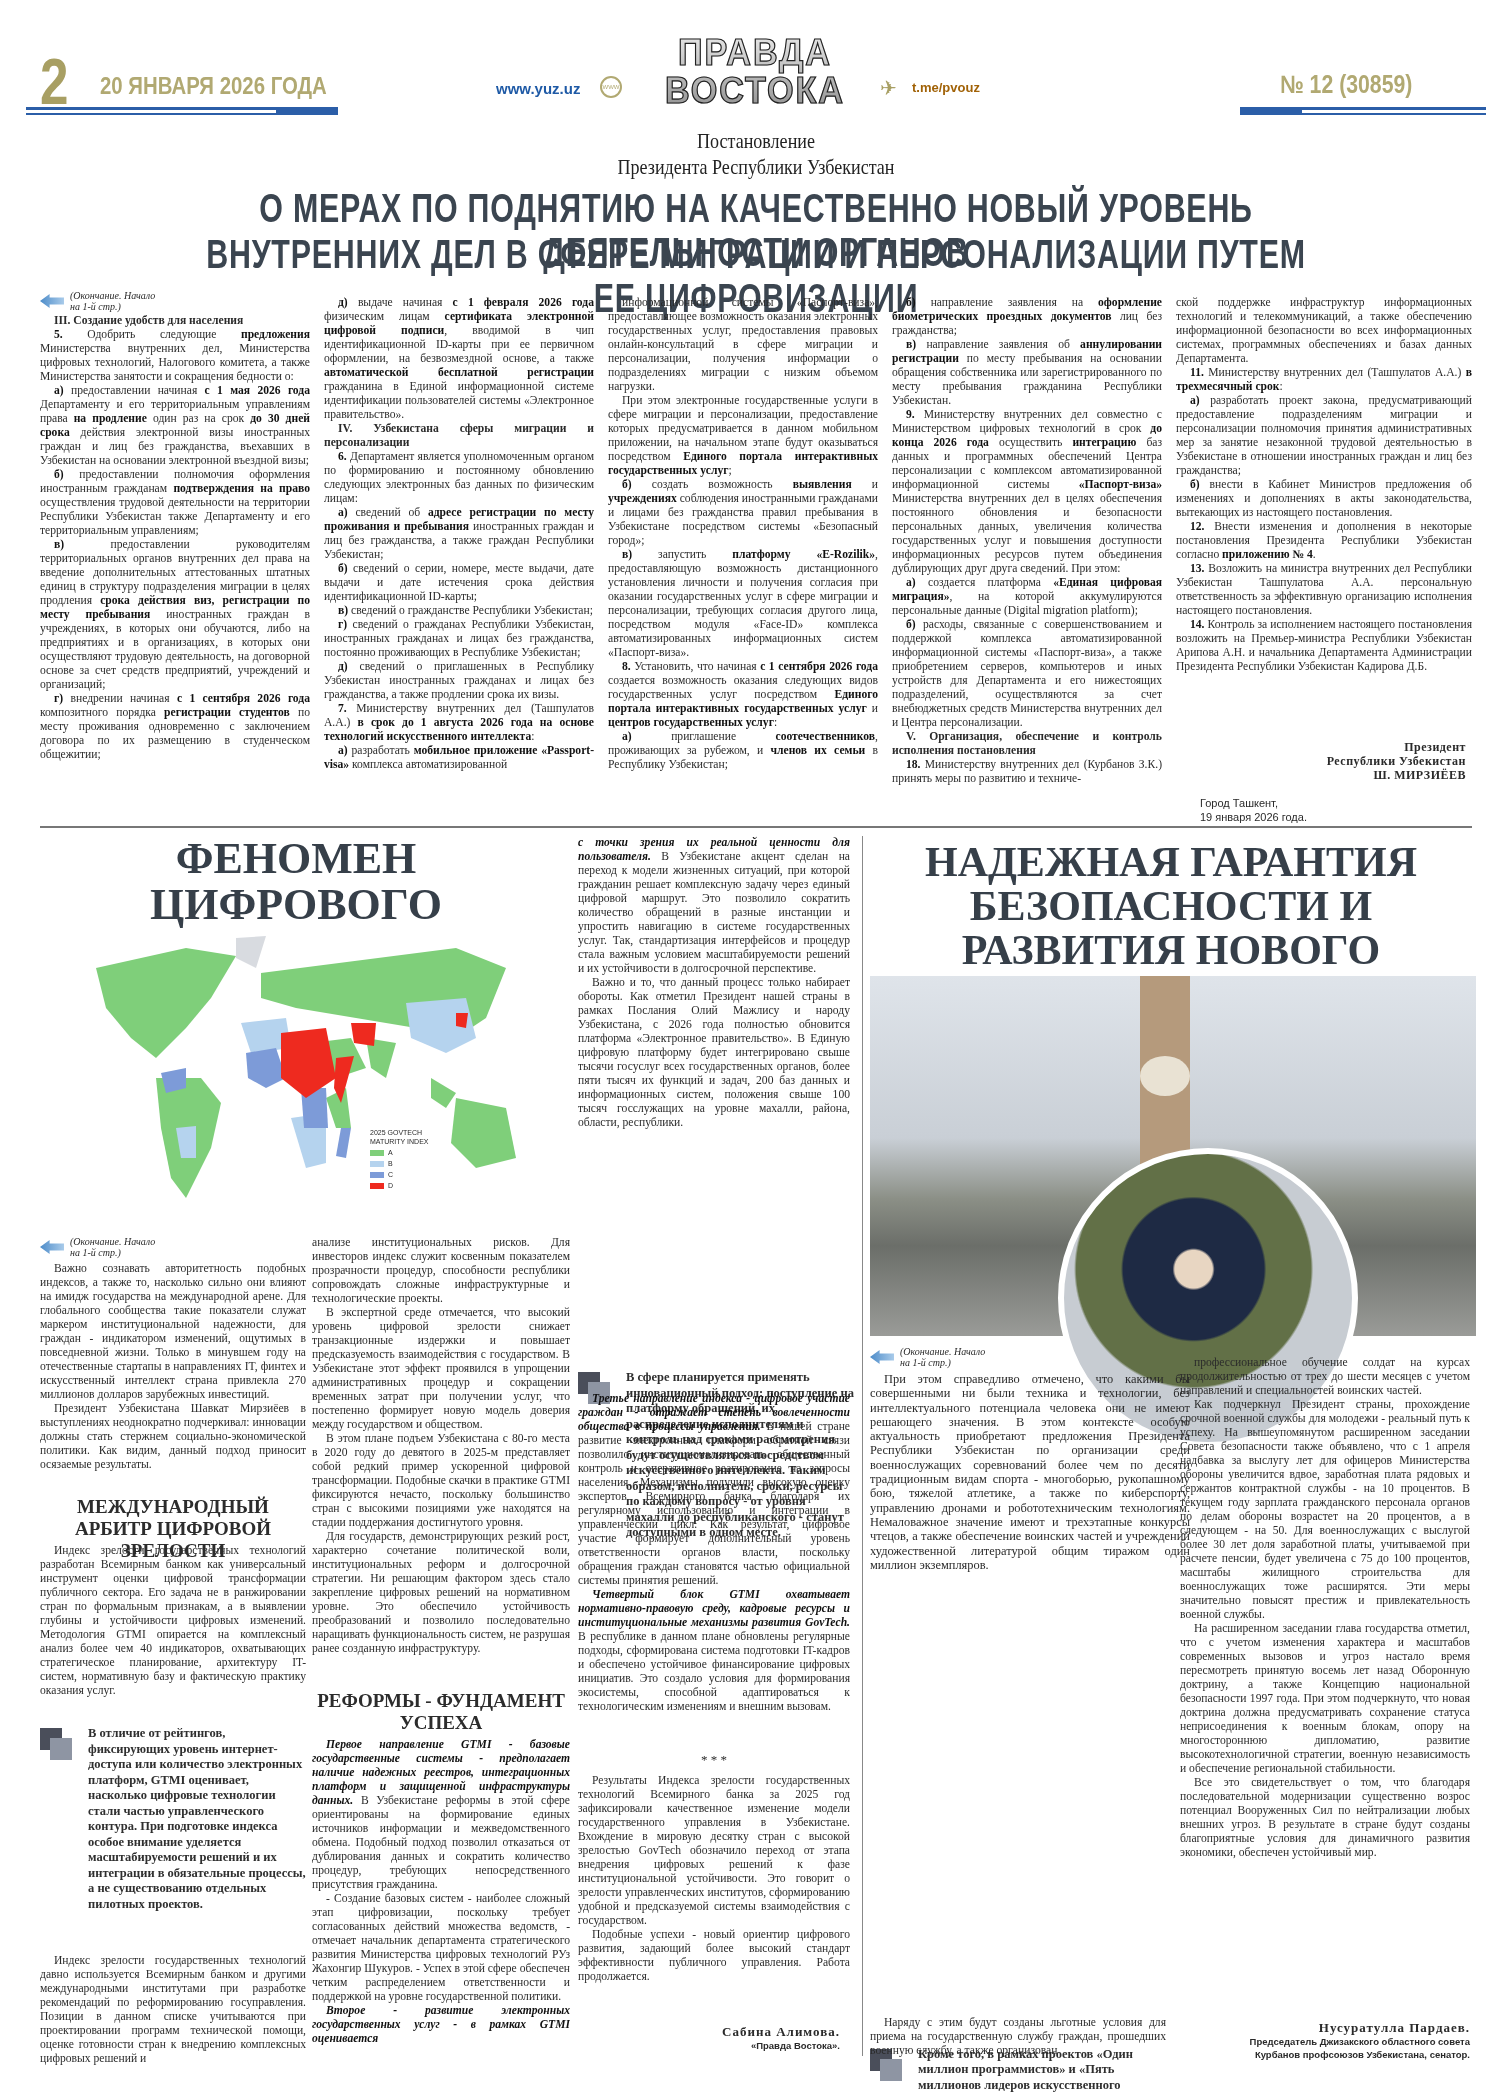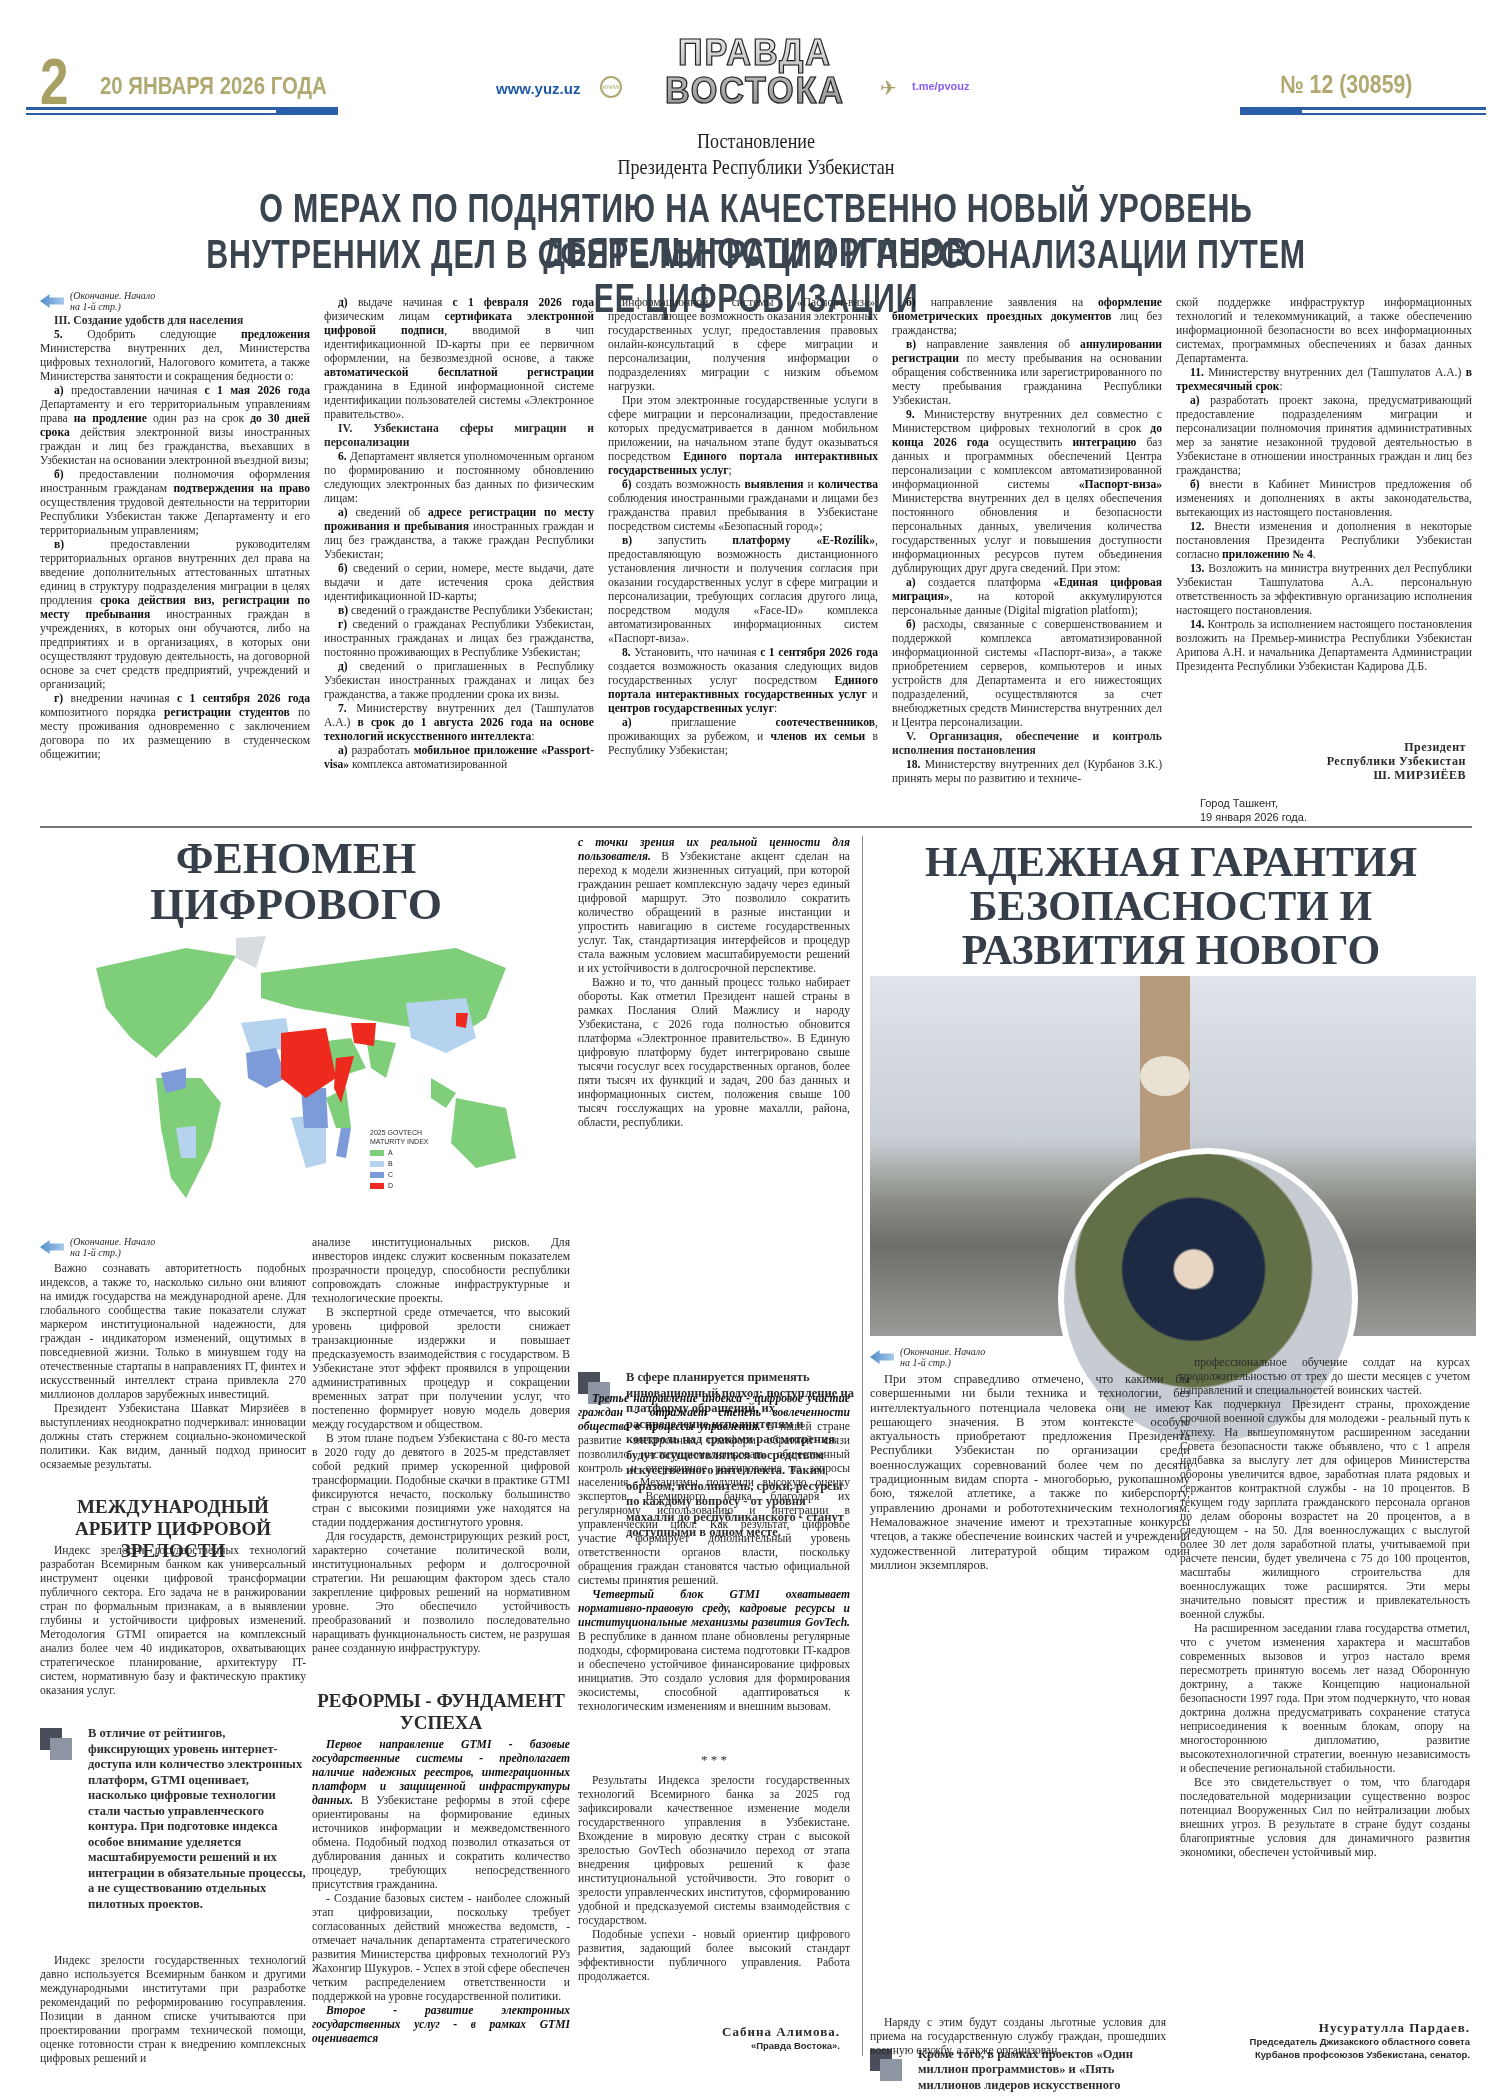--- a/index.html
+++ b/index.html
@@ -10,21 +10,21 @@
   .date { left: 100px; top: 72px; font-family: "Liberation Sans", sans-serif; font-weight: bold; font-size: 24px; color: #b1a972; transform: scaleX(0.85); transform-origin: left; }
   .rule-l { left: 26px; top: 107px; width: 312px; height: 8px; }
   .rule-r { left: 1240px; top: 107px; width: 246px; height: 8px; }
   .rule-l .thick, .rule-r .thick { position:absolute; height:8px; background:#2b5ea8; }
   .rule-l .thin, .rule-r .thin { position:absolute; top:0; height:3px; background:#2b5ea8; }
   .rule-l .thin2, .rule-r .thin2 { position:absolute; top:6px; height:2px; background:#2b5ea8; }
   .site { left: 496px; top: 80px; font-family: "Liberation Sans", sans-serif; font-weight: bold; font-size: 15px; color: #1f5aa6; }
   .globe { left: 600px; top: 76px; width: 22px; height: 22px; border: 2px solid #b1a972; border-radius: 50%; font-size: 6px; color: #b1a972; text-align: center; line-height: 18px; font-family: "Liberation Sans", sans-serif; }
   .logo { left: 655px; top: 34px; width: 200px; height: 82px; text-align: center; font-family: "Liberation Sans", sans-serif; font-weight: bold; font-size: 36px; line-height: 38px; letter-spacing: 2px; color: #555; background: linear-gradient(#e8e8e8,#8a8a8a); -webkit-background-clip: text; background-clip: text; -webkit-text-fill-color: transparent; -webkit-text-stroke: 1.2px #222; transform: scaleX(0.95); }
   .tg { left: 880px; top: 76px; font-size: 20px; color: #a89f63; }
-  .tg-link { left: 912px; top: 80px; font-family: "Liberation Sans", sans-serif; font-weight: bold; font-size: 11px; color: #8b5cf6; text-align: right; }
+  .tg-link { left: 912px; top: 80px; font-family: "Liberation Sans", sans-serif; font-weight: bold; font-size: 13px; color: #a16207; text-align: right; }
   .issue { left: 1280px; top: 70px; font-family: "Liberation Sans", sans-serif; font-weight: bold; font-size: 25px; color: #b1a972; transform: scaleX(0.85); transform-origin: left; }
   
   .kicker { left: 0; width: 1512px; text-align: center; font-family: "Liberation Serif", serif; font-size: 22px; color: #222; transform: scaleX(0.82); }
   .headline { left: 0; width: 1512px; text-align: center; font-family: "Liberation Sans", sans-serif; font-weight: bold; font-size: 40px; color: #3b4550; letter-spacing: 1px; transform: scaleX(0.76); transform-origin: center; line-height: 44px; }
   
   .col { font-size: 11.6px; line-height: 14px; text-align: justify; color: #2b2b2b; hyphens: auto; overflow: hidden; }
   .col p { text-indent: 14px; }
   .col b { color: #111; }
   .cont { font-size: 10px; font-style: italic; display: flex; align-items: center; gap: 6px; margin-bottom: 4px; }
   .arrow { width: 24px; height: 14px; background: linear-gradient(90deg,#4d8cc9,#a9cbea); clip-path: polygon(0 50%,40% 0,40% 25%,100% 25%,100% 75%,40% 75%,40% 100%); }
@@ -94,21 +94,21 @@
     <p><b>б)</b> сведений о серии, номере, месте выдачи, дате выдачи и дате истечения срока действия идентификационной ID-карты;</p>
     <p><b>в)</b> сведений о гражданстве Республики Узбекистан;</p>
     <p><b>г)</b> сведений о гражданах Республики Узбекистан, иностранных гражданах и лицах без гражданства, постоянно проживающих в Республике Узбекистан;</p>
     <p><b>д)</b> сведений о приглашенных в Республику Узбекистан иностранных гражданах и лицах без гражданства, а также продлении срока их визы.</p>
     <p><b>7.</b> Министерству внутренних дел (Ташпулатов А.А.) <b>в срок до 1 августа 2026 года на основе технологий искусственного интеллекта</b>:</p>
     <p><b>а)</b> разработать <b>мобильное приложение «Passport-visa»</b> комплекса автоматизированной</p>
   </div>
 <div class="abs col" style="left:608px;top:296px;width:270px;height:518px;">
     <p>информационной системы «Паспорт-виза», предоставляющее возможность оказания электронных государственных услуг, предоставления правовых онлайн-консультаций в сфере миграции и персонализации, получения информации о подразделениях миграции с низким объемом нагрузки.</p>
     <p>При этом электронные государственные услуги в сфере миграции и персонализации, предоставление которых предусматривается в данном мобильном приложении, на начальном этапе будут оказываться посредством <b>Единого портала интерактивных государственных услуг</b>;</p>
-    <p><b>б)</b> создать возможность <b>выявления</b> и <b>количества</b> соблюдения иностранными гражданами и лицами без гражданства правил пребывания в Узбекистане посредством системы «Безопасный город»;</p>
+    <p><b>б)</b> создать возможность <b>выявления</b> и <b>учреждениях</b> соблюдения иностранными гражданами и лицами без гражданства правил пребывания в Узбекистане посредством системы «Безопасный город»;</p>
     <p><b>в)</b> запустить <b>платформу «E-Rozilik»</b>, предоставляющую возможность дистанционного установления личности и получения согласия при оказании государственных услуг в сфере миграции и персонализации, требующих согласия другого лица, посредством модуля «Face-ID» комплекса автоматизированных информационных систем «Паспорт-виза».</p>
     <p><b>8.</b> Установить, что начиная <b>с 1 сентября 2026 года</b> создается возможность оказания следующих видов государственных услуг посредством <b>Единого портала интерактивных государственных услуг</b> и <b>центров государственных услуг</b>:</p>
     <p><b>а)</b> приглашение <b>соотечественников</b>, проживающих за рубежом, и <b>членов их семьи</b> в Республику Узбекистан;</p>
   </div>
 <div class="abs col" style="left:892px;top:296px;width:270px;height:518px;">
     <p><b>б)</b> направление заявления на <b>оформление биометрических проездных документов</b> лиц без гражданства;</p>
     <p><b>в)</b> направление заявления об <b>аннулировании регистрации</b> по месту пребывания на основании обращения собственника или зарегистрированного по месту пребывания гражданина Республики Узбекистан.</p>
     <p><b>9.</b> Министерству внутренних дел совместно с Министерством цифровых технологий в срок <b>до конца 2026 года</b> осуществить <b>интеграцию</b> баз данных и программных обеспечений Центра персонализации с комплексом автоматизированной информационной системы <b>«Паспорт-виза»</b> Министерства внутренних дел в целях обеспечения постоянного обновления и безопасности персональных данных, увеличения количества государственных услуг и повышения доступности информационных ресурсов путем объединения дублирующих друг друга сведений. При этом:</p>
     <p><b>а)</b> создается платформа <b>«Единая цифровая миграция»</b>, на которой аккумулируются персональные данные (Digital migration platform);</p>
     <p><b>б)</b> расходы, связанные с совершенствованием и поддержкой комплекса автоматизированной информационной системы «Паспорт-виза», а также приобретением серверов, компьютеров и иных устройств для Департамента и его нижестоящих подразделений, осуществляются за счет внебюджетных средств Министерства внутренних дел и Центра персонализации.</p>

